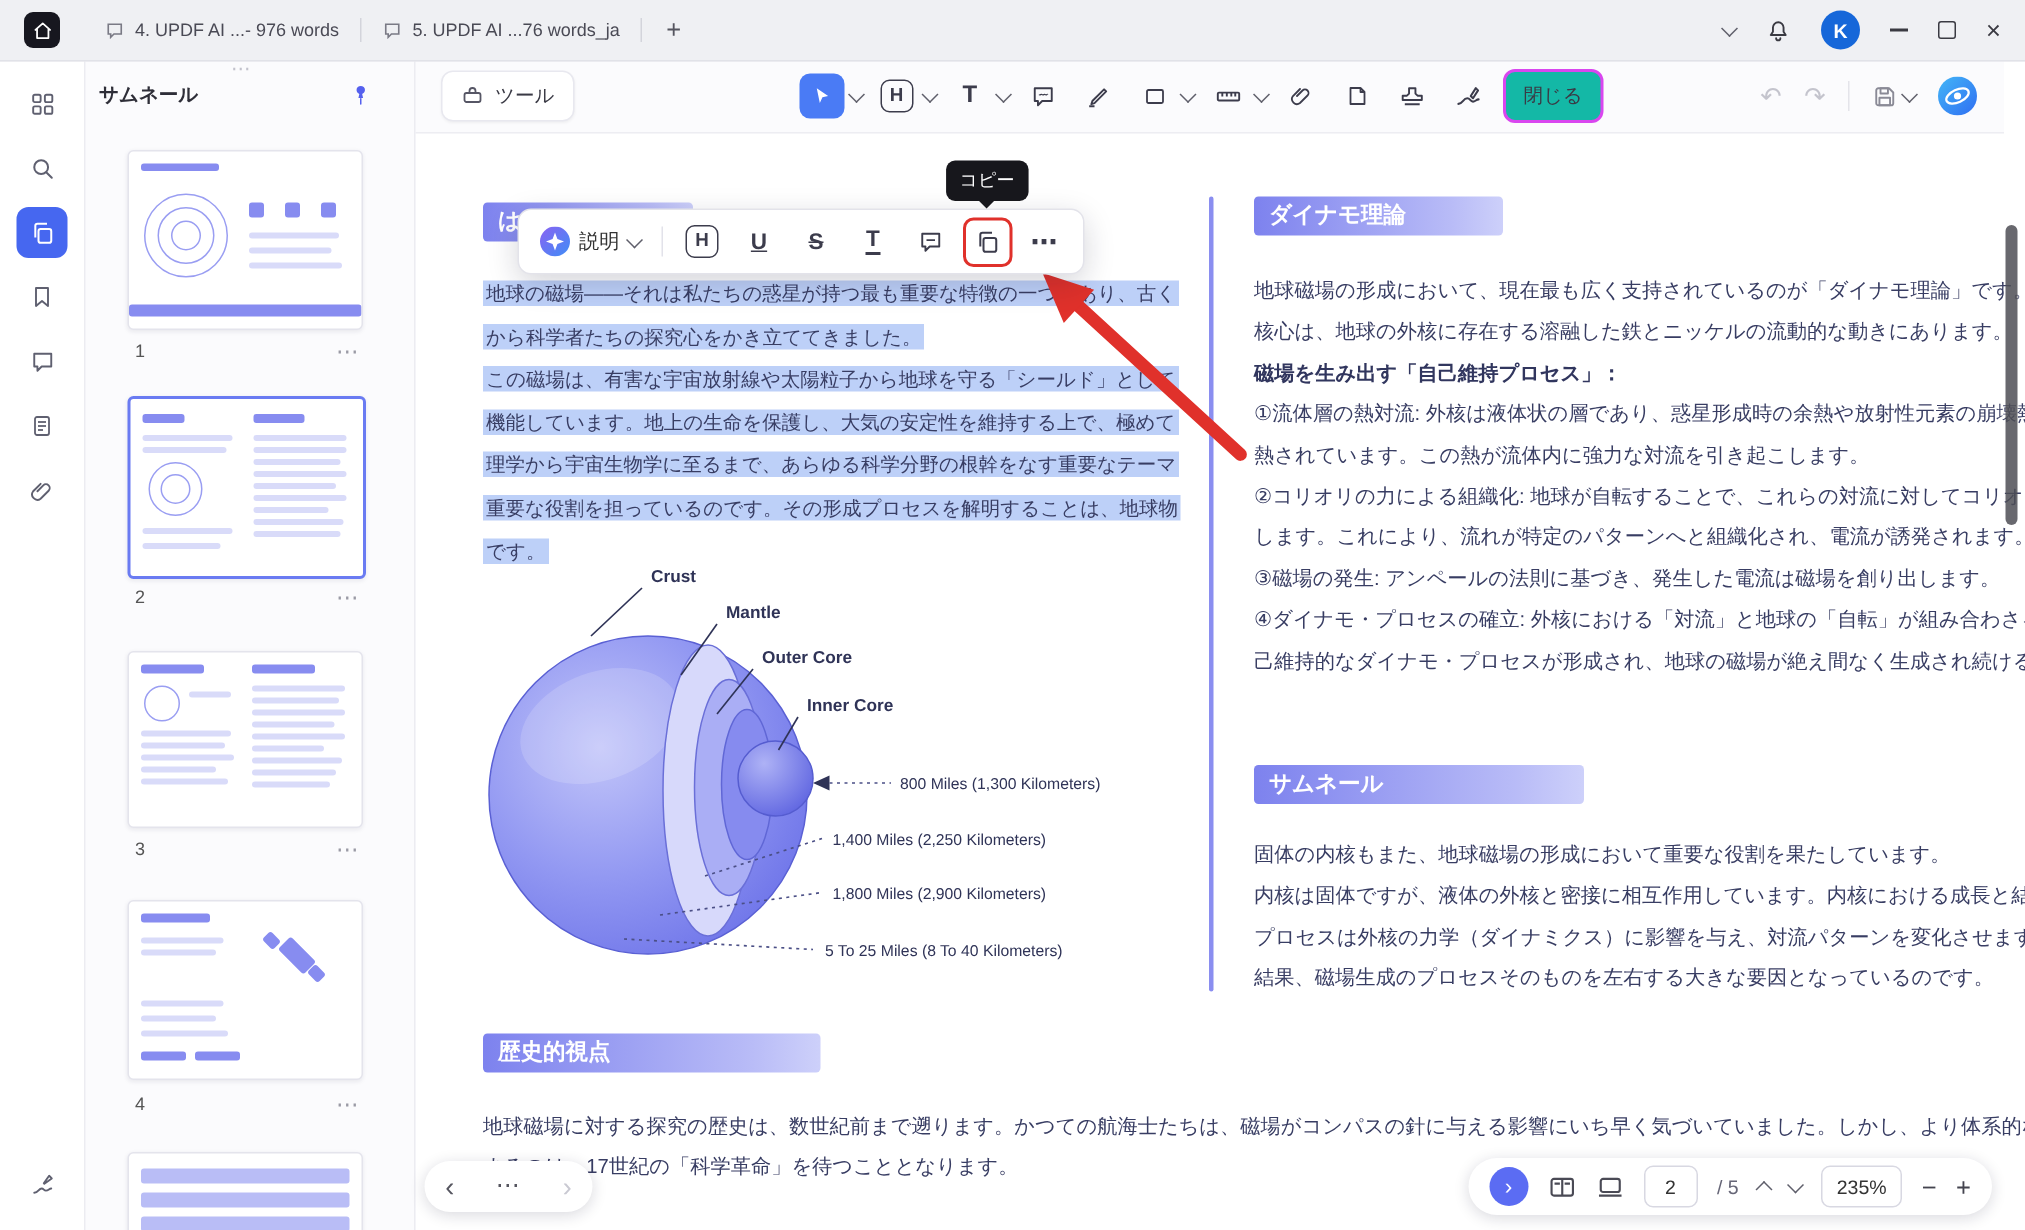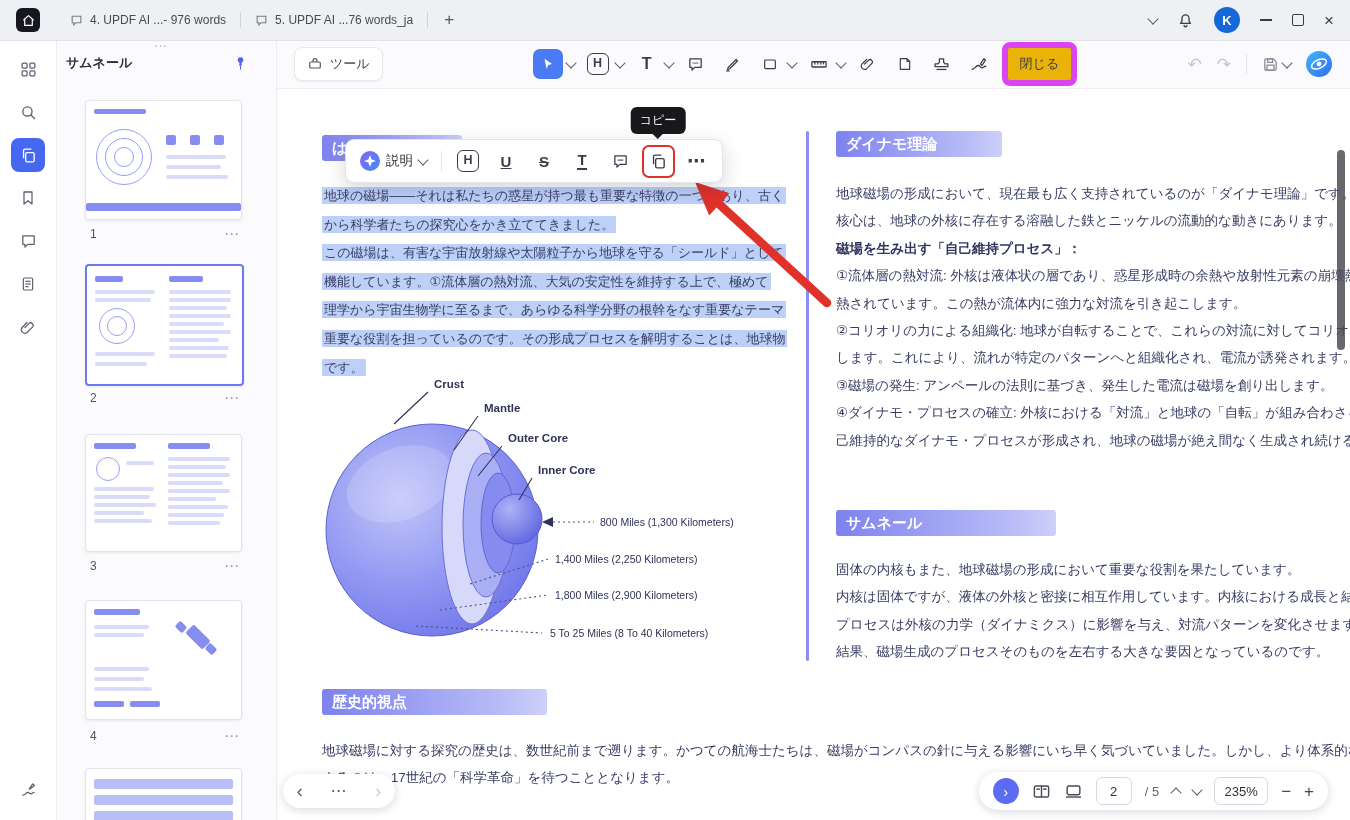--- a/index.html
+++ b/index.html
@@ -49,26 +49,26 @@
   .tnumrow{position:absolute;left:34px;right:36px;height:16px;display:flex;
     justify-content:space-between;align-items:center;}
   .tnum{font-size:12px;color:#555;}
   .tdots{color:#9a9aa5;font-size:15px;letter-spacing:1px;}
   .skl{position:absolute;background:#d9dbf9;height:4px;border-radius:2px;}
   .skb{position:absolute;background:#878cf0;border-radius:2px;}
   .skbl{position:absolute;background:#b9bdf6;border-radius:2px;}
   .skc{position:absolute;border:1.5px solid #9a9ef2;border-radius:50%;}
 
   
-  .toolbar{position:absolute;left:276px;top:40px;right:0;height:48px;background:#fbfbfd;
+  .toolbar{position:absolute;left:276px;top:40px;right:14px;height:48px;background:#fbfbfd;
     border-bottom:1px solid #ededf2;display:flex;align-items:center;z-index:13;}
   .chip{display:flex;align-items:center;gap:7px;background:#fff;border:1px solid #e8e8ef;
     border-radius:8px;height:32px;padding:0 12px;font-size:13px;color:#3a3a45;
     box-shadow:0 1px 2px rgba(0,0,0,.05);}
-  .chip.gray{background:#eab308;border:6px solid #d946ef;box-shadow:none;}
+  .chip.gray{background:#14b8a6;border:2px solid #d946ef;box-shadow:none;}
   .center-tools{display:flex;align-items:center;gap:9px;margin-left:150px;}
   .tg{display:flex;align-items:center;gap:4px;}
   .tool-btn{height:30px;min-width:28px;display:flex;align-items:center;justify-content:center;
     border-radius:7px;color:#3c3c4c;}
   .tool-btn.primary{background:#4a7bf5;width:30px;}
   .hbox{border:1.6px solid #3c3c4c;border-radius:6px;width:20px;height:20px;line-height:19px;
     text-align:center;font-size:12.5px;font-weight:bold;color:#3c3c4c;}
   .tl{font-weight:bold;font-size:16px;color:#3c3c4c;}
   .right-tools{margin-left:auto;display:flex;align-items:center;gap:15px;padding-right:18px;}
   .ghost{font-size:17px;color:#c4c4cd;line-height:1;}
@@ -455,21 +455,21 @@
   <div class="doc">
 
     <div class="hd" style="left:46px;top:47px;width:120px;z-index:1;">
       <span>は</span>
     </div>
 
     <div class="jp intro">
       <span class="line"><span class="hl">地球の磁場——それは私たちの惑星が持つ最も重要な特徴の一つであり、古く</span></span>
       <span class="line"><span class="hl">から科学者たちの探究心をかき立ててきました。</span></span>
       <span class="line"><span class="hl">この磁場は、有害な宇宙放射線や太陽粒子から地球を守る「シールド」として</span></span>
-      <span class="line"><span class="hl">機能しています。①流体層の熱対流、大気の安定性を維持する上で、極めて</span></span>
+      <span class="line"><span class="hl">機能しています。地上の生命を保護し、大気の安定性を維持する上で、極めて</span></span>
       <span class="line"><span class="hl">理学から宇宙生物学に至るまで、あらゆる科学分野の根幹をなす重要なテーマ</span></span>
       <span class="line"><span class="hl">重要な役割を担っているのです。その形成プロセスを解明することは、地球物</span></span>
       <span class="line"><span class="hl">です。</span></span>
     </div>
 
     <svg class="diagram" width="445" height="295" viewBox="0 0 445 295">
       <defs>
         <radialGradient id="gsp" cx="35%" cy="35%" r="75%">
             <stop offset="0" stop-color="#c2c5f9"></stop>
             <stop offset="0.55" stop-color="#9298f2"></stop>

